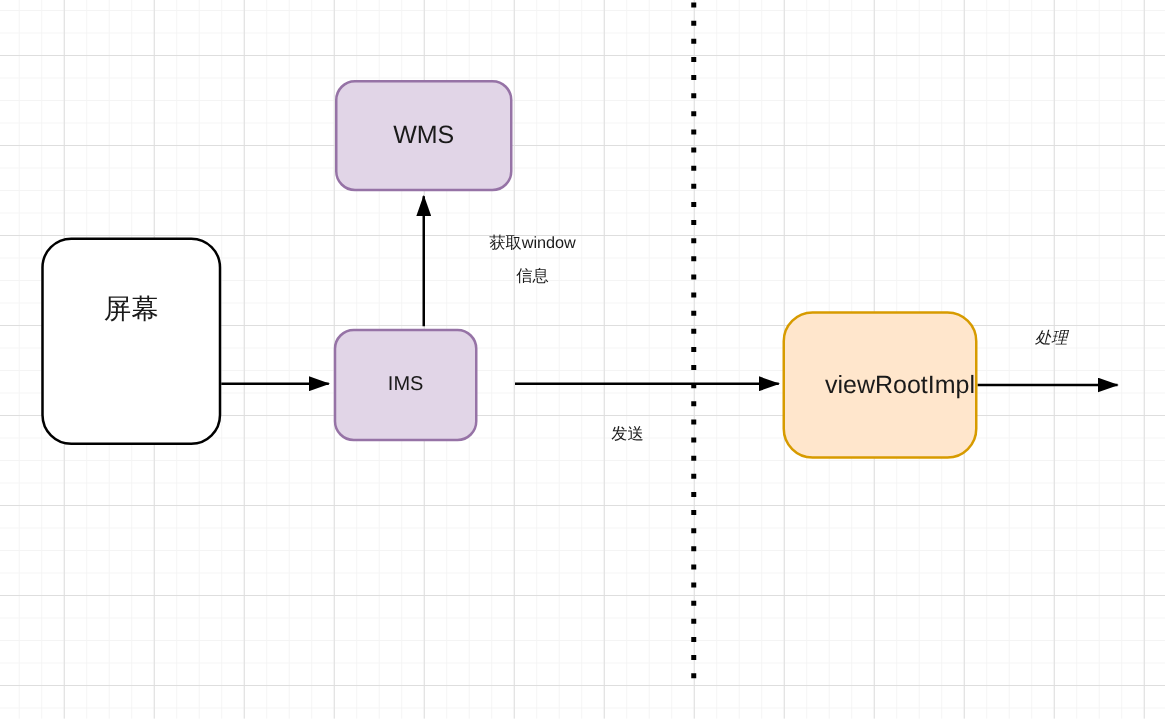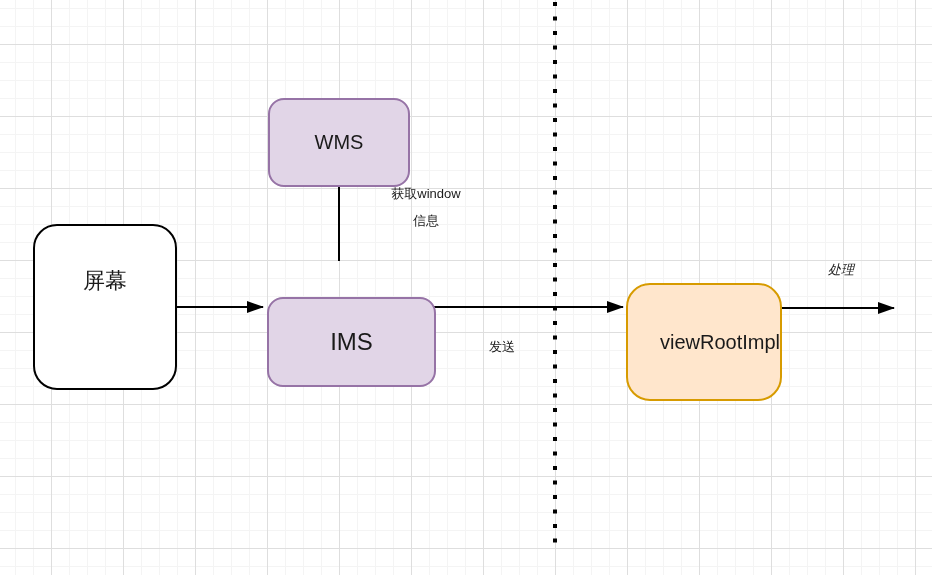--- a/index.html
+++ b/index.html
@@ -30,44 +30,43 @@
 
   .node {
     position: absolute;
     display: flex;
     align-items: center;
     justify-content: center;
     text-align: center;
     color: #1a1a1a;
     border-style: solid;
     border-width: 2px;
-    margin-top: 34px;
   }
   .node-screen {
     left: 33px; top: 190px; width: 144px; height: 166px;
     background: #ffffff;
     border-color: #000000;
     border-radius: 24px;
     align-items: flex-start;
     padding-top: 40px;
     font-size: 22px;
   }
   .node-wms {
     left: 268px; top: 64px; width: 142px; height: 89px;
     background: #e1d5e7;
     border-color: #9673a6;
     border-radius: 16px;
     font-size: 20px;
   }
   .node-ims {
-    left: 267px; top: 263px; width: 169px; height: 90px;
+    left: 267px; top: 263px; width: 115px; height: 90px;
     background: #e1d5e7;
     border-color: #9673a6;
     border-radius: 16px;
-    font-size: 24px;
+    font-size: 16px;
   }
   .node-vri {
     left: 626px; top: 249px; width: 156px; height: 118px;
     background: #ffe6cc;
     border-color: #d79b00;
     border-radius: 24px;
     font-size: 20px;
     padding-left: 32px;
   }
 

